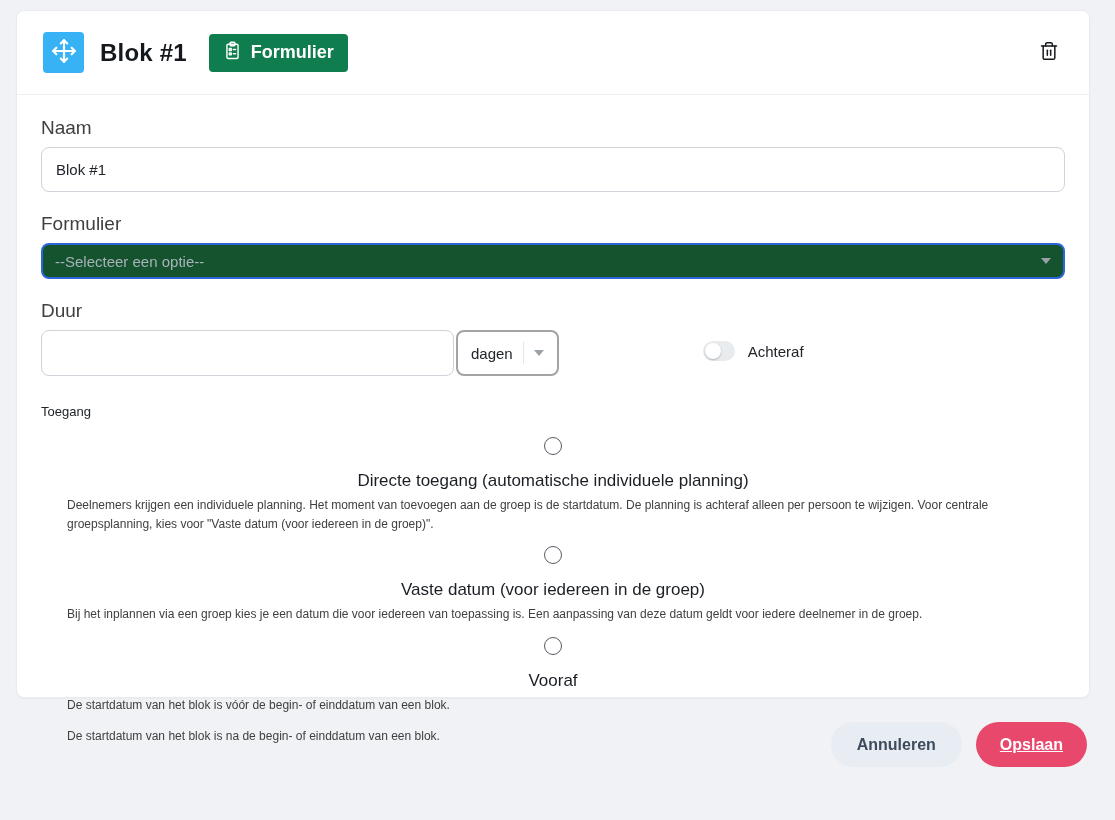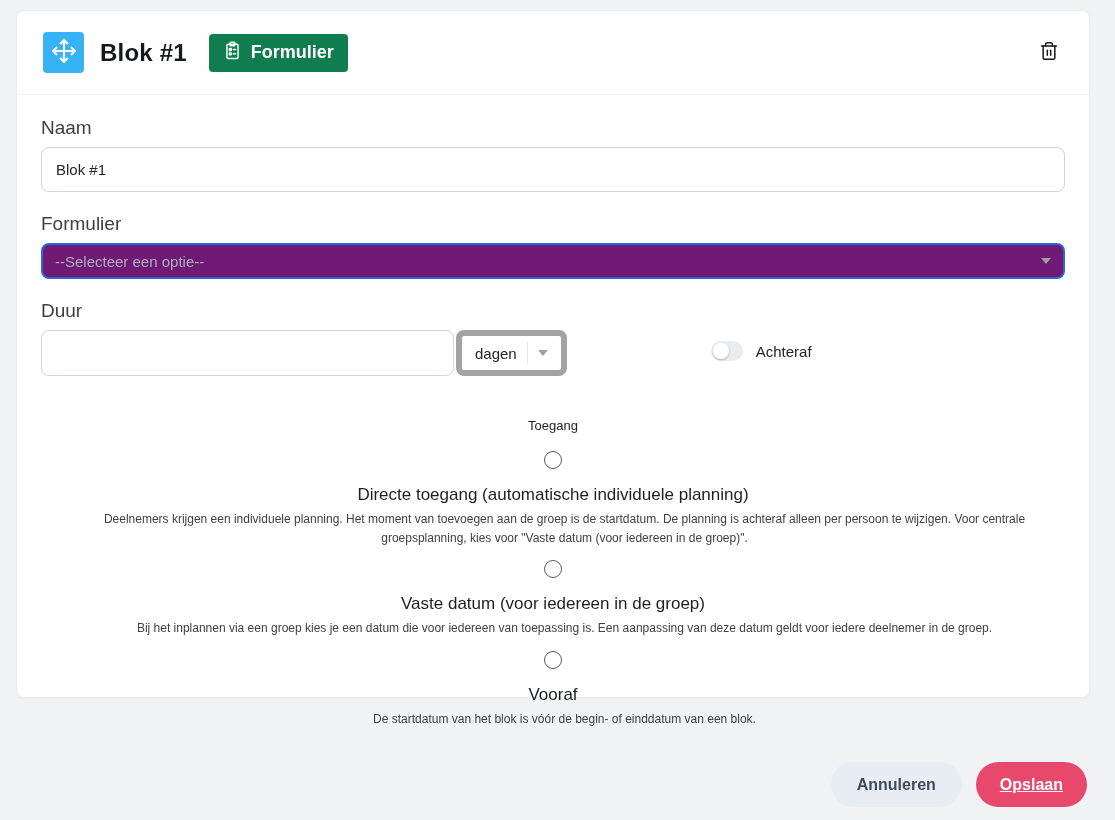--- a/index.html
+++ b/index.html
@@ -47,61 +47,61 @@
   .text-input{
     display:block;width:100%;box-sizing:border-box;height:45px;
     border:1px solid #ced4da;border-radius:8px;padding:0 14px;
     font-size:15px;color:#212529;background:#fff;outline:none;
     font-family:"Liberation Sans","DejaVu Sans",sans-serif;
   }
   .field-group{margin-bottom:21px;}
   .select-box{
     display:flex;align-items:center;justify-content:space-between;
     height:36px;border:2px solid #2b66d9;border-radius:8px;
-    padding:0 12px;box-sizing:border-box;background:#701a75;cursor:pointer;
+    padding:0 12px;box-sizing:border-box;background:#14532d;cursor:pointer;
   }
   .select-placeholder{font-size:15px;color:#a9b1bb;}
   .caret-down{
     width:0;height:0;border-left:5px solid transparent;border-right:5px solid transparent;
     border-top:6px solid #9aa1a9;
   }
   .duur-row{display:flex;align-items:flex-start;}
   .duur-input{width:413px;height:46px;}
   .unit-select{
     margin-left:2px;display:flex;align-items:center;height:46px;
-    border:6px solid #a3a3a3;border-radius:8px;padding:0 13px;
+    border:2px solid #a3a3a3;border-radius:8px;padding:0 13px;
     box-sizing:border-box;background:#fff;cursor:pointer;gap:10px;
   }
   .unit-label{font-size:15px;color:#212529;}
   .unit-divider{width:1px;height:22px;background:#e3e6ea;}
   .toggle-wrap{display:flex;align-items:center;margin-left:144px;margin-top:11px;gap:13px;}
   .toggle{
     width:32px;height:20px;border-radius:10px;background:#e9ecef;
     position:relative;cursor:pointer;flex:0 0 auto;
   }
   .toggle-knob{
     position:absolute;left:2px;top:2px;width:16px;height:16px;border-radius:50%;
     background:#fff;box-shadow:0 1px 2px rgba(0,0,0,.25);
   }
   .toggle-label{font-size:15px;color:#212529;}
-  .toegang-section{margin-top:42px;text-align:center;}
+  .toegang-section{margin-top:28px;}
   .toegang-title{font-size:13px;color:#212529;margin-bottom:18px;}
   .option{display:flex;align-items:center;gap:16px;margin-bottom:2px;flex-direction:column;}
   .radio{
     width:18px;height:18px;border-radius:50%;border:1.5px solid #565d64;
     background:#fff;box-sizing:border-box;flex:0 0 auto;cursor:pointer;
   }
   .option-label{font-size:17px;color:#1b1f24;cursor:pointer;}
   .option-desc{
     margin:5px 0 13px 26px;font-size:12px;color:#404040;line-height:18.5px;
     max-width:995px;
   }
   
   .footer{
-    position:absolute;top:762px;right:28px;display:flex;gap:14px;
+    position:absolute;top:722px;right:28px;display:flex;gap:14px;
   }
   .btn{
     border:none;border-radius:24px;font-size:16px;font-weight:700;
     font-family:"Liberation Sans","DejaVu Sans",sans-serif;cursor:pointer;
     height:45px;display:flex;align-items:center;justify-content:center;
   }
   .btn-cancel{background:#e8edf3;color:#3d4b5c;padding:0 26px;}
   .btn-save{background:#e8486b;color:#ffffff;padding:0 24px;text-decoration:underline;}
 </style>
 </head>
@@ -196,20 +196,21 @@
         <span class="option-label">Vaste datum (voor iedereen in de groep)</span>
       </div>
       <div class="option-desc">Bij het inplannen via een groep kies je een datum die voor iedereen van toepassing is. Een aanpassing van deze datum geldt voor iedere deelnemer in de groep.</div>
 
       <div class="option">
         <span class="radio"></span>
         <span class="option-label">Vooraf</span>
       </div>
       <div class="option-desc">De startdatum van het blok is vóór de begin- of einddatum van een blok.</div>
 
+      <div class="option-desc">De startdatum van het blok is na de begin- of einddatum van een blok.</div>
 
     </div>
   </div>
 </div>
 
 <div class="footer">
   <button class="btn btn-cancel">Annuleren</button>
   <button class="btn btn-save">Opslaan</button>
 </div>
 

